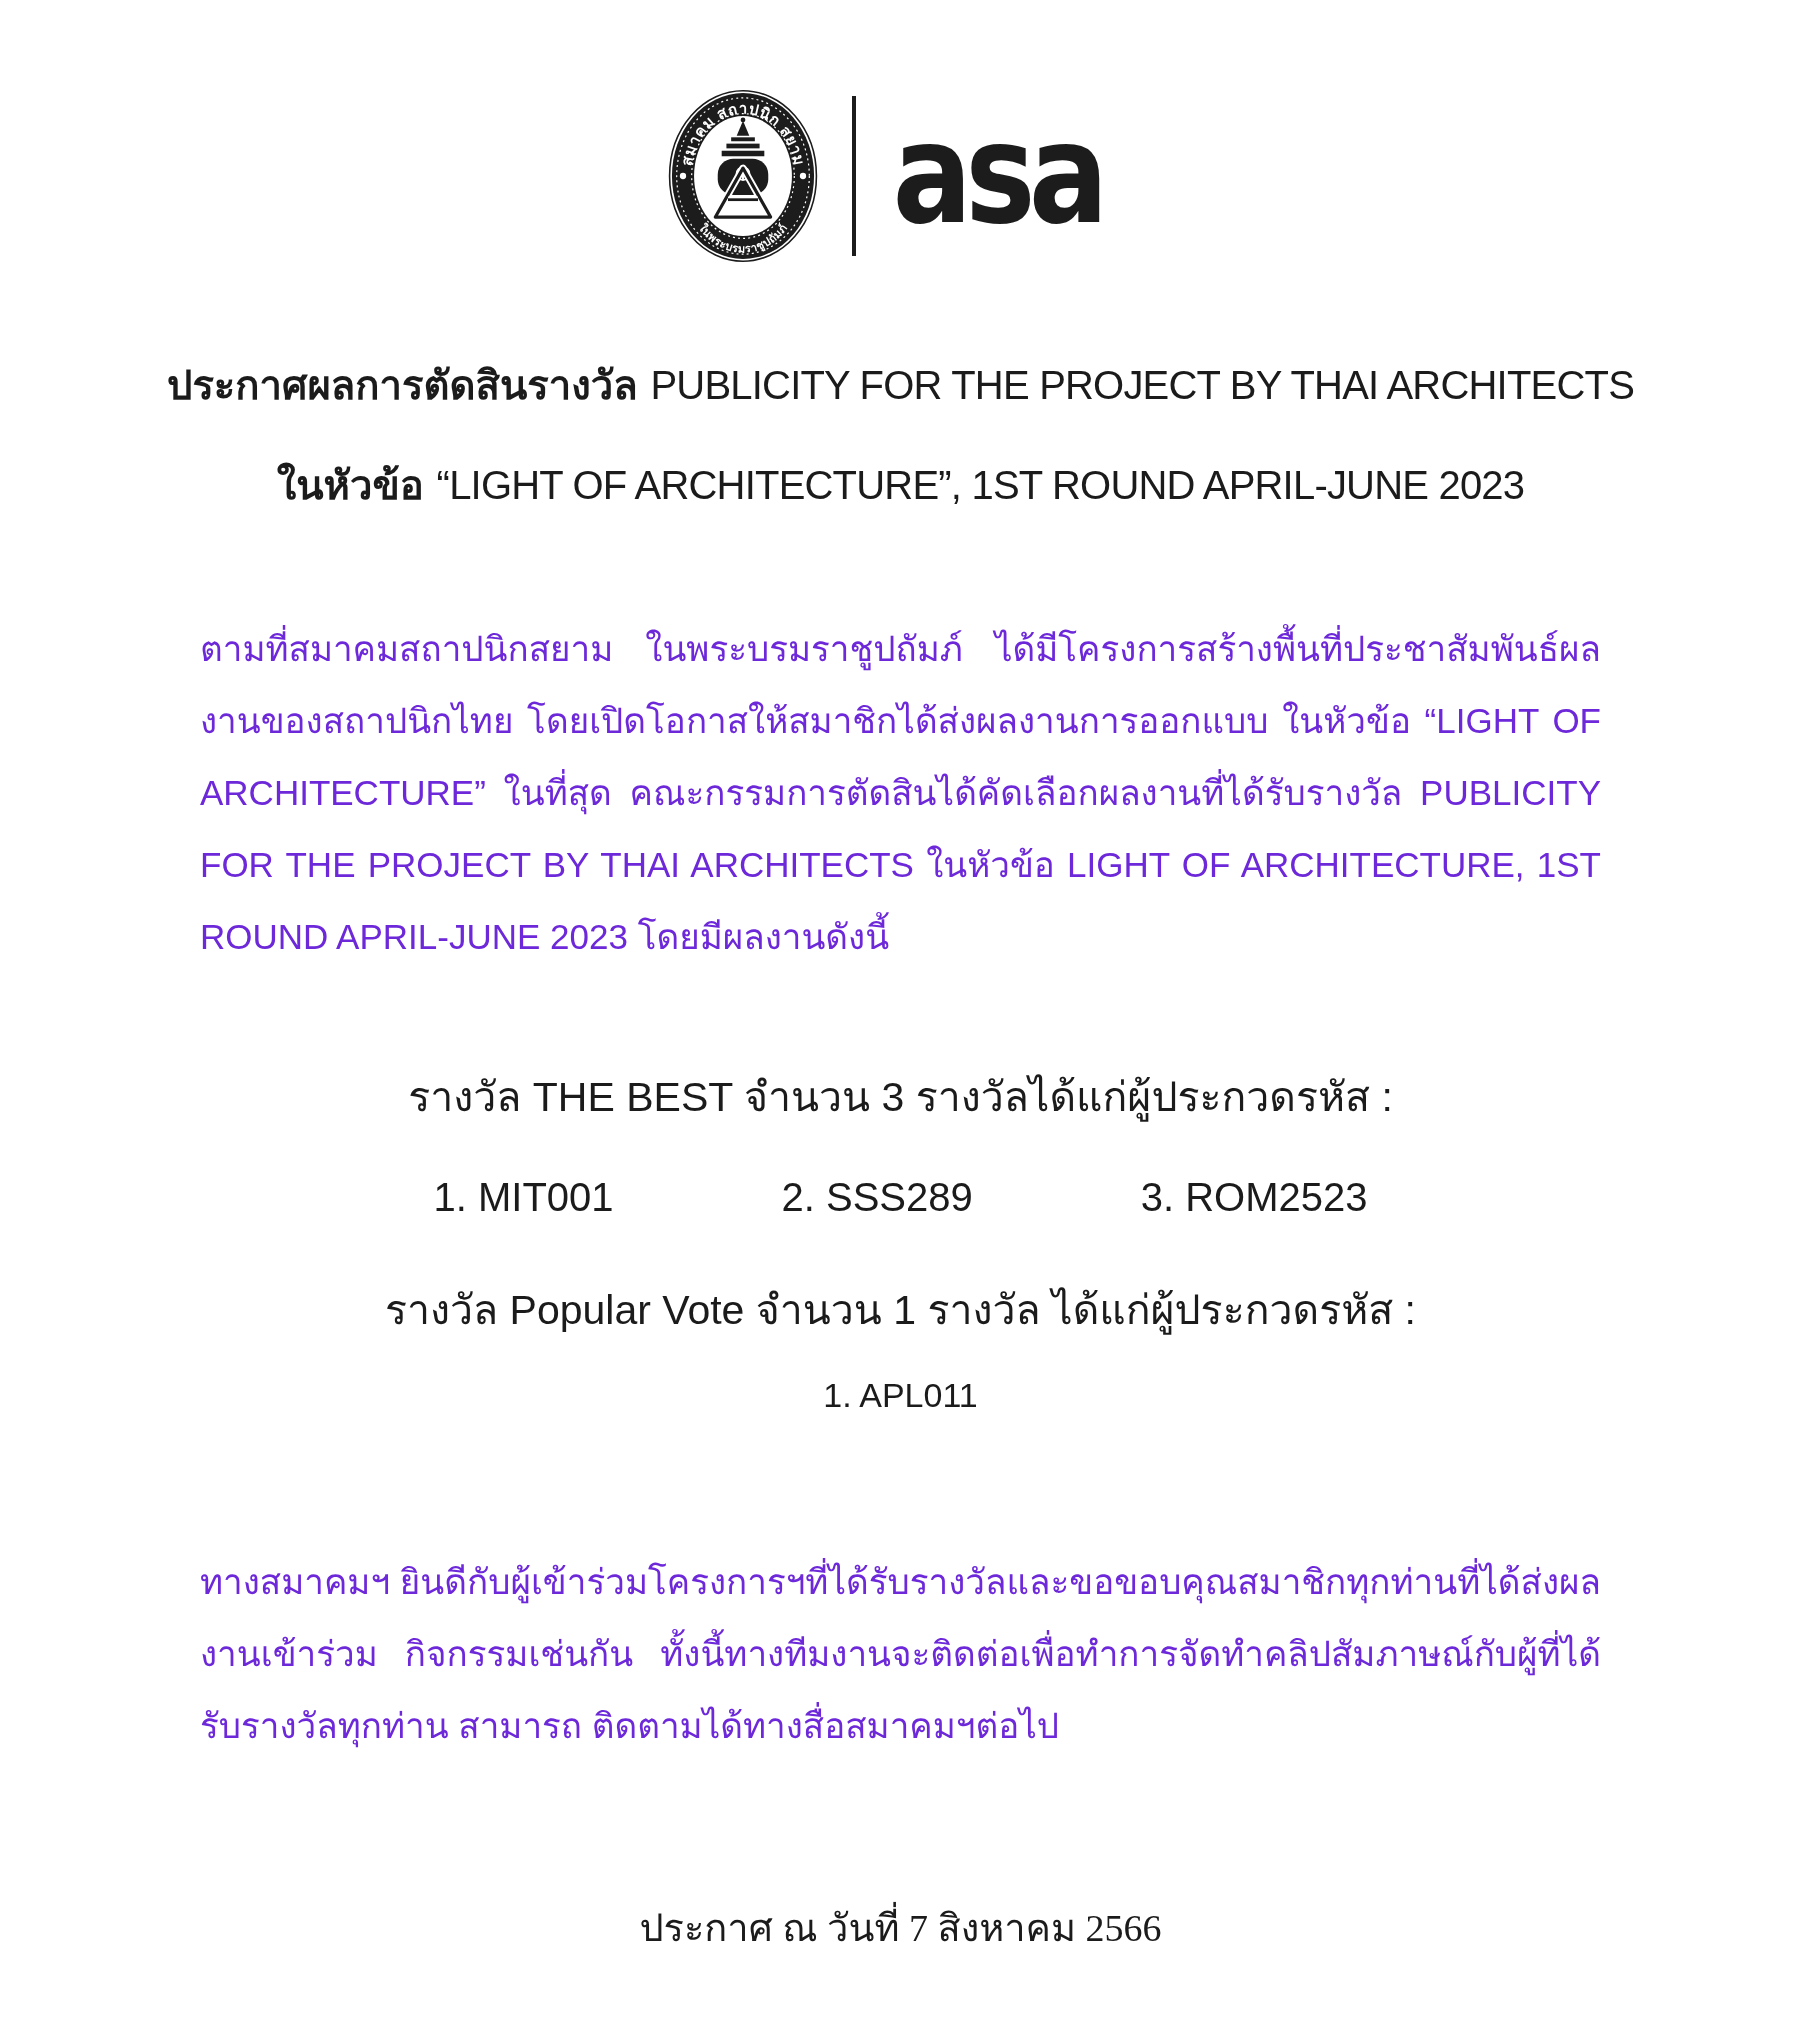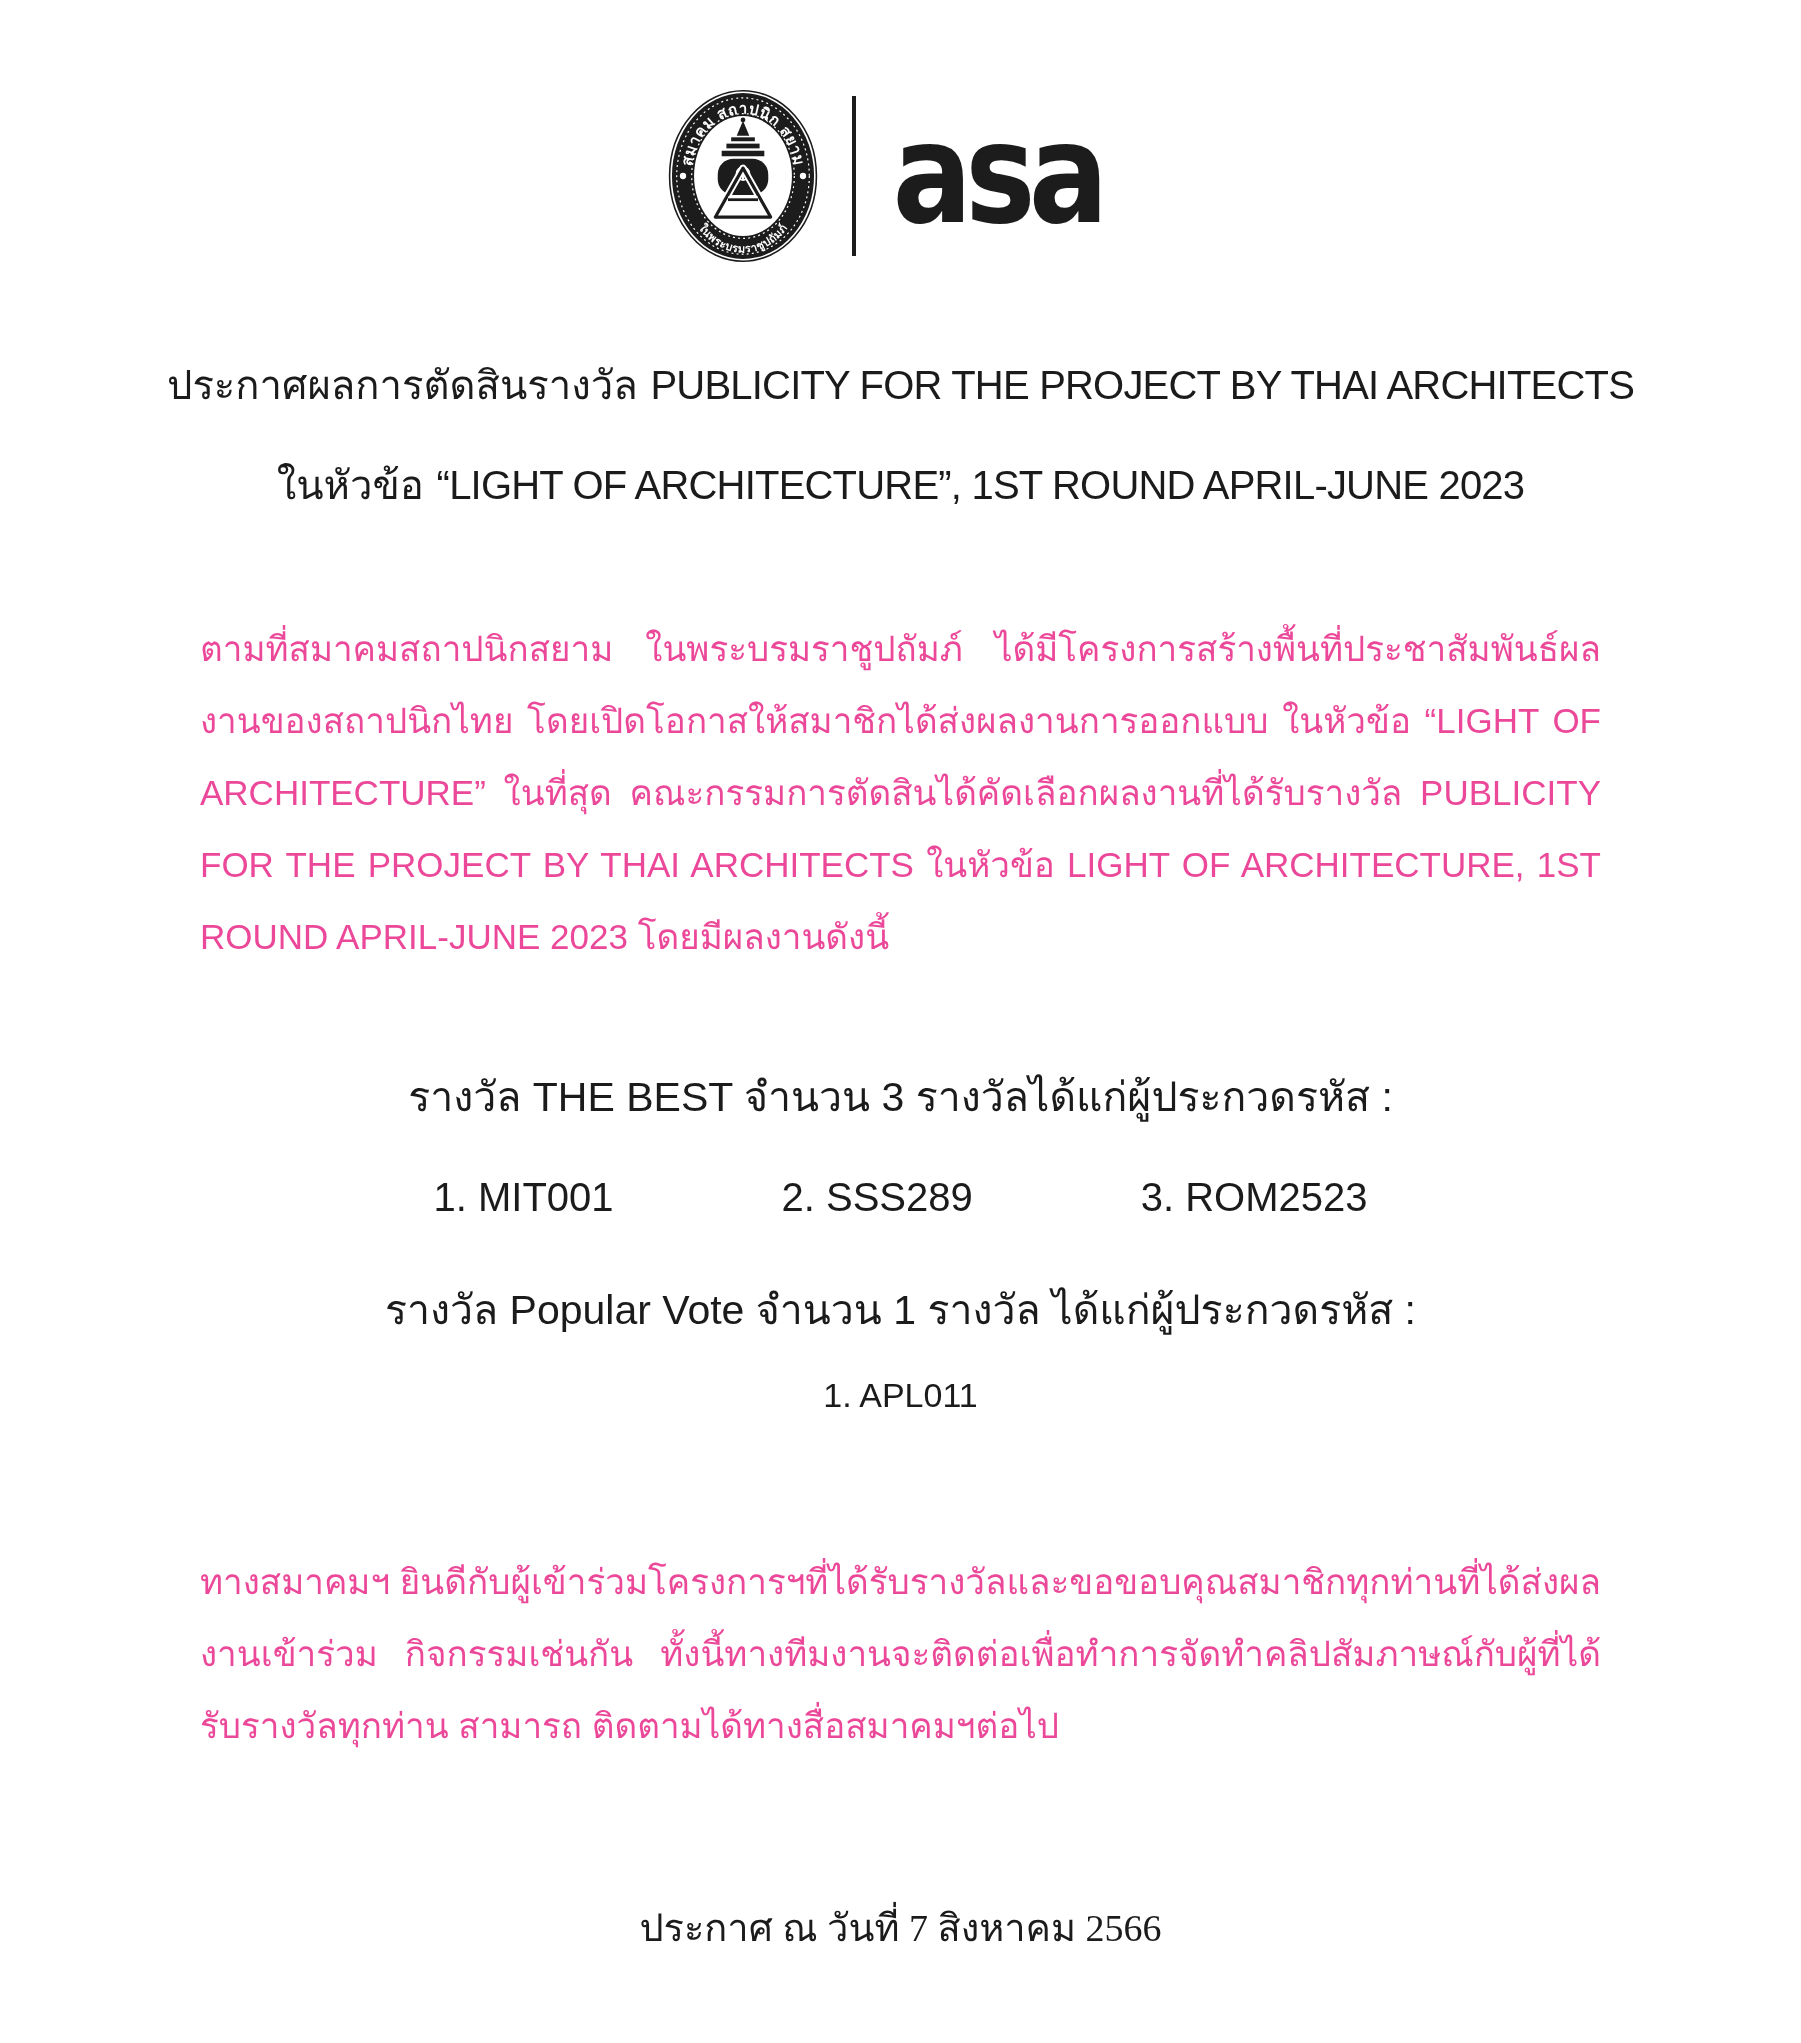--- a/index.html
+++ b/index.html
@@ -25,29 +25,29 @@
   .logo-divider { width: 3.2px; height: 160px; background: #1c1c1c; }
   .asa-svg { width: 243px; height: 105px; display: block; }
   
   .title-block { margin-top: 72px; }
   .title-line {
     text-align: center;
     font-size: 40px;
     line-height: 100px;
     white-space: nowrap;
   }
-  .title-line .th { font-weight: 400; text-align: center; }
+  .title-line .th { font-weight: 700; text-align: center; }
   .title-line .en { font-weight: 400; letter-spacing: -0.8px; margin-left: 12.8px; }
   
   .para {
     margin: 0 200px;
     font-size: 35px;
     line-height: 72px;
     text-align: justify;
-    color: #ec4899;
+    color: #6d28d9;
   }
   .intro-para { margin-top: 78px; }
   .closing-para { margin-top: 126px; }
   
   .award-heading {
     margin-top: 94px;
     text-align: center;
     font-size: 41px;
     font-weight: 400;
     line-height: 61px;

